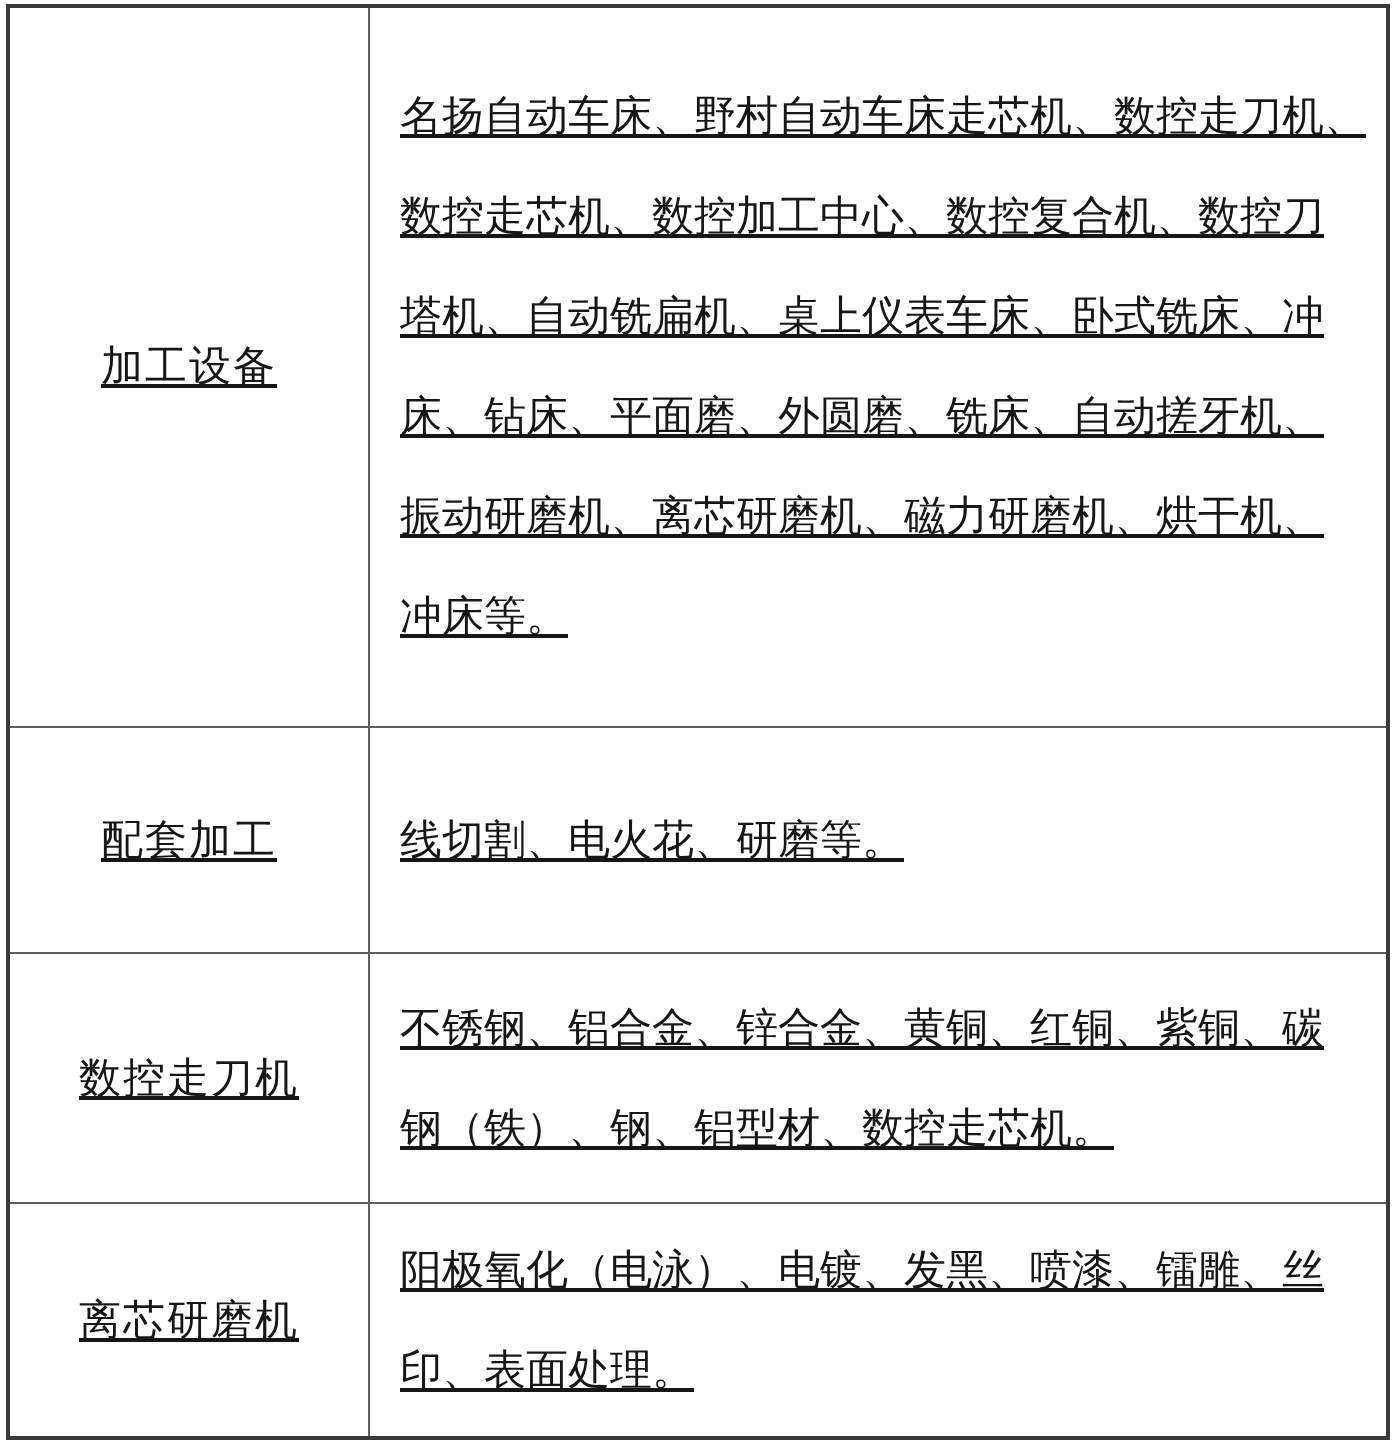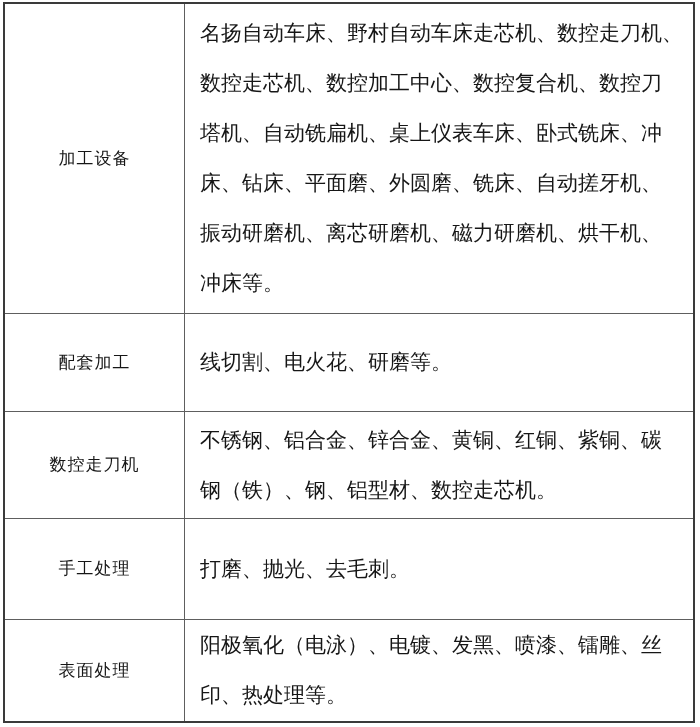--- a/index.html
+++ b/index.html
@@ -20,33 +20,34 @@
     top: 2px;
     width: 692px;
     height: 718px;
     border-collapse: collapse;
     table-layout: fixed;
     background: #ffffff;
     border: 2.5px solid #3a3a3a;
   }
   table.cap-table td {
     border: 1.5px solid #5e5e5e;
+    text-decoration: underline;
   }
   
   table.cap-table tr:nth-child(1) { height: 310px; }
   table.cap-table tr:nth-child(2) { height: 98px;  }
   table.cap-table tr:nth-child(3) { height: 107px; }
   table.cap-table tr:nth-child(4) { height: 101px; }
   table.cap-table tr:nth-child(5) { height: 103px; }
 
   td.label-cell {
     width: 177px;
     text-align: center;
     vertical-align: middle;
-    font-size: 17px;
+    font-size: 21px;
     letter-spacing: 1px;
     color: #161616;
   }
   td.content-cell {
     vertical-align: middle;
     padding: 0 8px 0 15px;
     font-size: 21px;
     line-height: 50px;
     white-space: pre-line;
     color: #161616;
@@ -69,22 +70,18 @@
     <tr>
       <td class="label-cell">配套加工</td>
       <td class="content-cell">线切割、电火花、研磨等。</td>
     </tr>
     <tr>
       <td class="label-cell">数控走刀机</td>
       <td class="content-cell">不锈钢、铝合金、锌合金、黄铜、红铜、紫铜、碳
 钢（铁）、钢、铝型材、数控走芯机。</td>
     </tr>
     <tr>
-      <td class="label-cell">手工处理</td>
-      <td class="content-cell">打磨、抛光、去毛刺。</td>
-    </tr>
-    <tr>
-      <td class="label-cell">表面处理</td>
+      <td class="label-cell">离芯研磨机</td>
       <td class="content-cell">阳极氧化（电泳）、电镀、发黑、喷漆、镭雕、丝
-印、热处理等。</td>
+印、表面处理。</td>
     </tr>
   </tbody>
 </table>
 
 </body></html>

